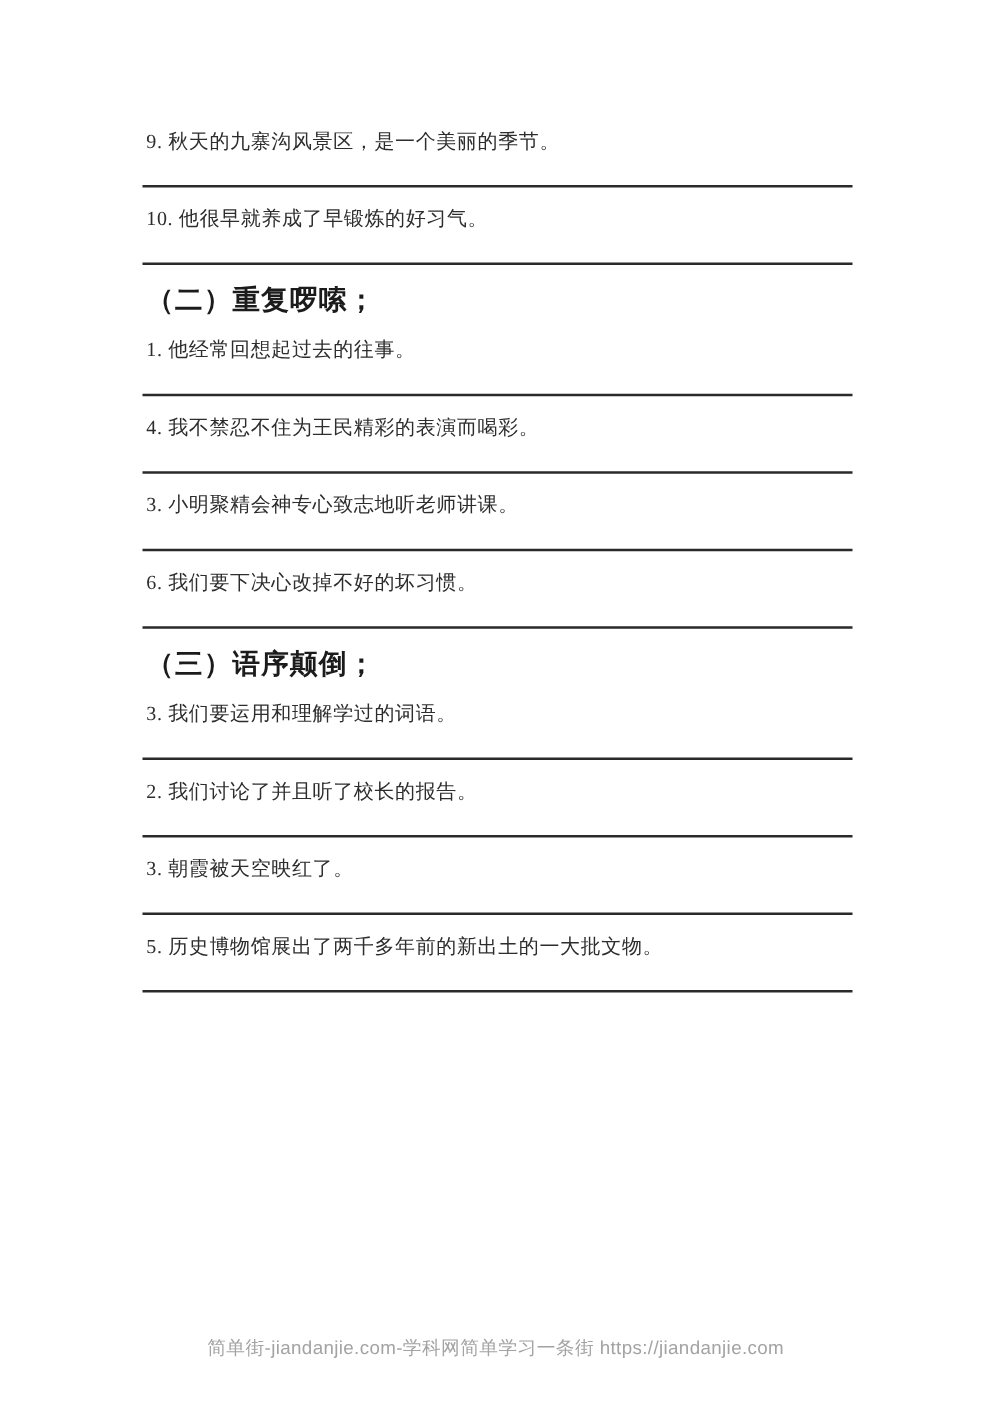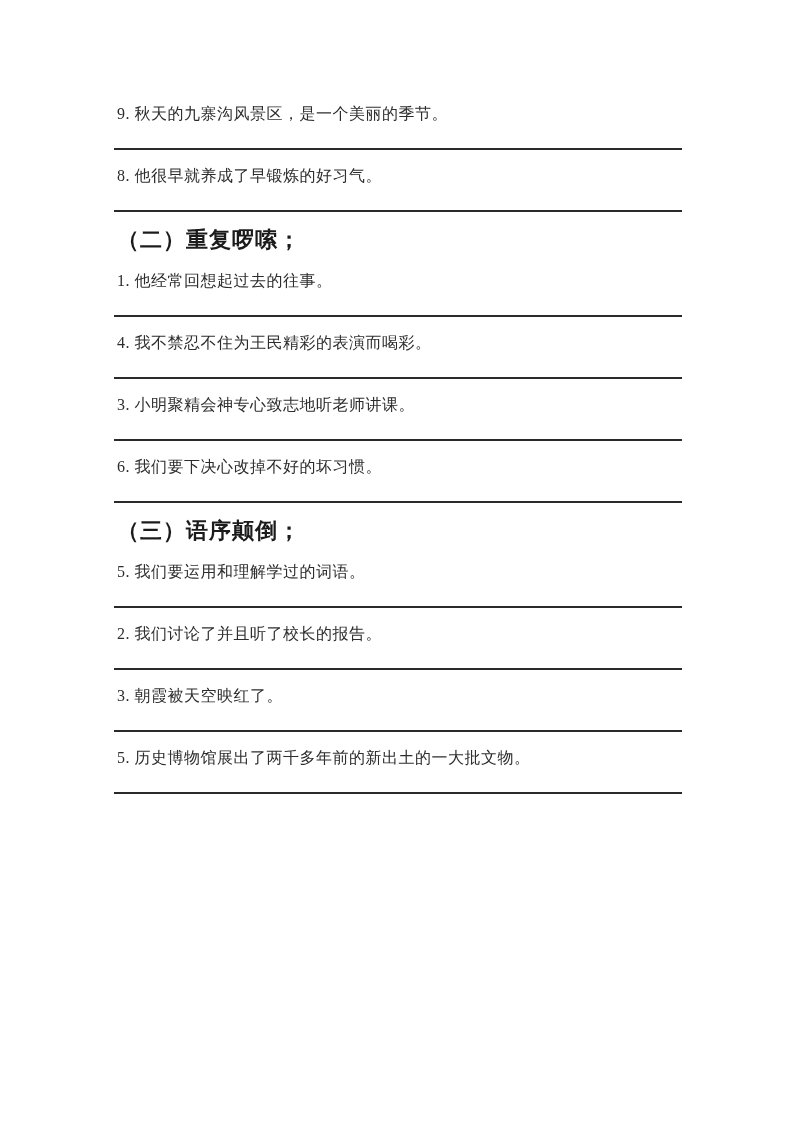--- a/index.html
+++ b/index.html
@@ -60,21 +60,21 @@
 <body>
 
 <div class="page">
   <div class="content">
 
     <div class="item">
       <p class="q">9. 秋天的九寨沟风景区，是一个美丽的季节。</p>
       <div class="answer-line"></div>
     </div>
     <div class="item">
-      <p class="q">8. 他很早就养成了早锻炼的好习气。</p>
+      <p class="q">10. 他很早就养成了早锻炼的好习气。</p>
       <div class="answer-line"></div>
     </div>
 
     <h2 class="section-heading">（二）重复啰嗦；</h2>
 
     <div class="item">
       <p class="q">1. 他经常回想起过去的往事。</p>
       <div class="answer-line"></div>
     </div>
     <div class="item">
@@ -86,31 +86,32 @@
       <div class="answer-line"></div>
     </div>
     <div class="item">
       <p class="q">6. 我们要下决心改掉不好的坏习惯。</p>
       <div class="answer-line"></div>
     </div>
 
     <h2 class="section-heading">（三）语序颠倒；</h2>
 
     <div class="item">
-      <p class="q">5. 我们要运用和理解学过的词语。</p>
+      <p class="q">3. 我们要运用和理解学过的词语。</p>
       <div class="answer-line"></div>
     </div>
     <div class="item">
       <p class="q">2. 我们讨论了并且听了校长的报告。</p>
       <div class="answer-line"></div>
     </div>
     <div class="item">
       <p class="q">3. 朝霞被天空映红了。</p>
       <div class="answer-line"></div>
     </div>
     <div class="item">
       <p class="q">5. 历史博物馆展出了两千多年前的新出土的一大批文物。</p>
       <div class="answer-line"></div>
     </div>
 
   </div>
 
+  <div class="footer">简单街-jiandanjie.com-学科网简单学习一条街 https://jiandanjie.com</div>
 </div>
 
 </body></html>

